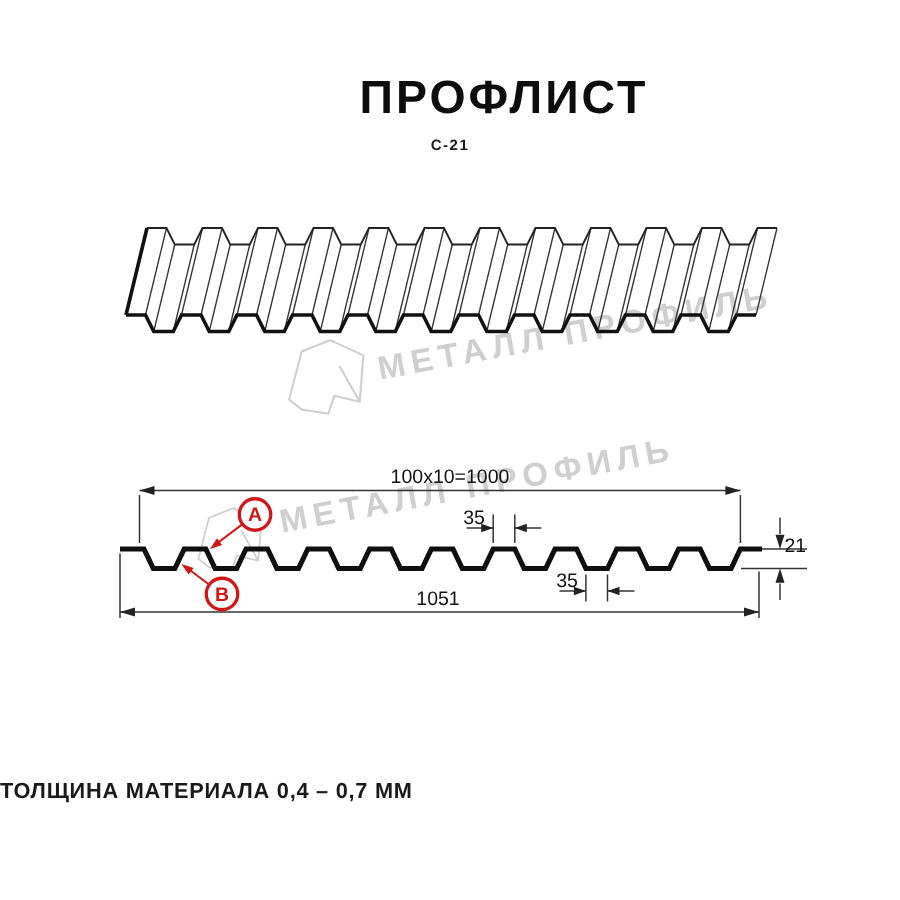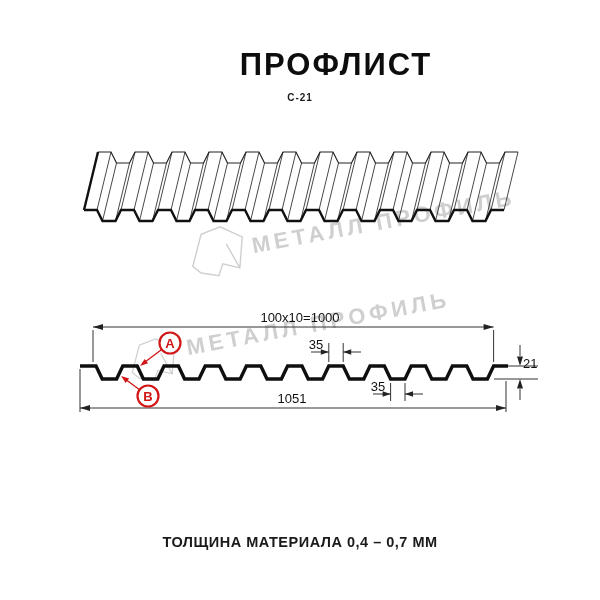--- a/index.html
+++ b/index.html
@@ -9,21 +9,21 @@
   }
   .title{
     position:absolute;top:47px;left:0;width:600px;text-align:center;
     font-size:31px;font-weight:bold;letter-spacing:2px;color:#0d0d0d;padding-left:36px;
   }
   .subtitle{
     position:absolute;top:92px;left:0;width:600px;text-align:center;
     font-size:10px;font-weight:600;letter-spacing:1px;color:#1c1c1c;
   }
   .footer{
-    position:absolute;top:534px;left:0;width:600px;text-align:center;
+    position:absolute;top:520px;left:0;width:600px;
     font-size:14.5px;font-weight:600;letter-spacing:0.5px;color:#1a1a1a;
   }
   svg.drawing{position:absolute;left:0;top:0;}
   .wm-text{font-size:22px;font-weight:bold;fill:#cfcfcf;letter-spacing:4px;}
   .wm-logo{fill:none;stroke:#cfcfcf;stroke-width:1.4;}
   .dim{stroke:#333;stroke-width:1;fill:none;}
   .dim-arrow{fill:#222;stroke:none;}
   .dim-text{font-size:13px;fill:#111;}
   .cross{fill:none;stroke:#0f0f0f;stroke-width:3.4;stroke-linejoin:miter;}
   .red-circle{fill:#ffffff;stroke:#d01616;stroke-width:2.2;}

